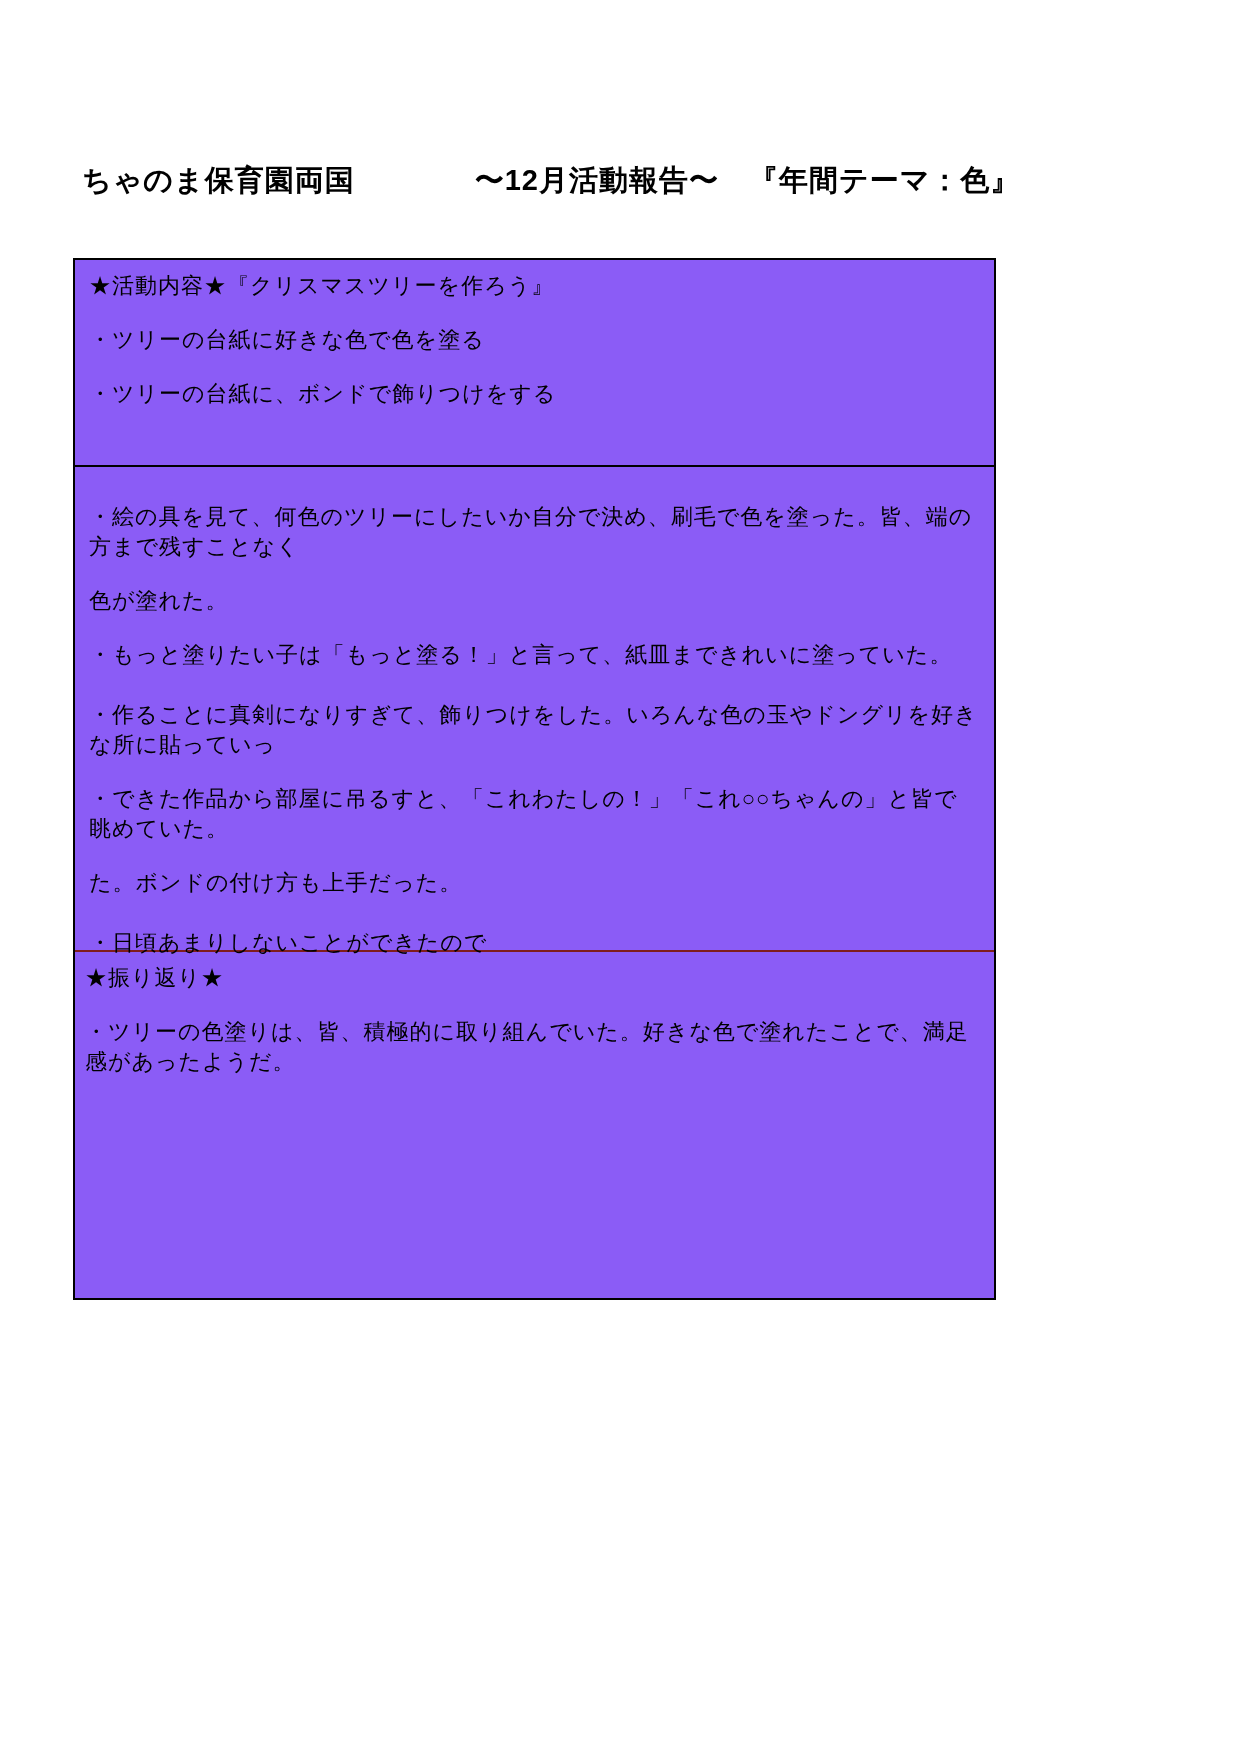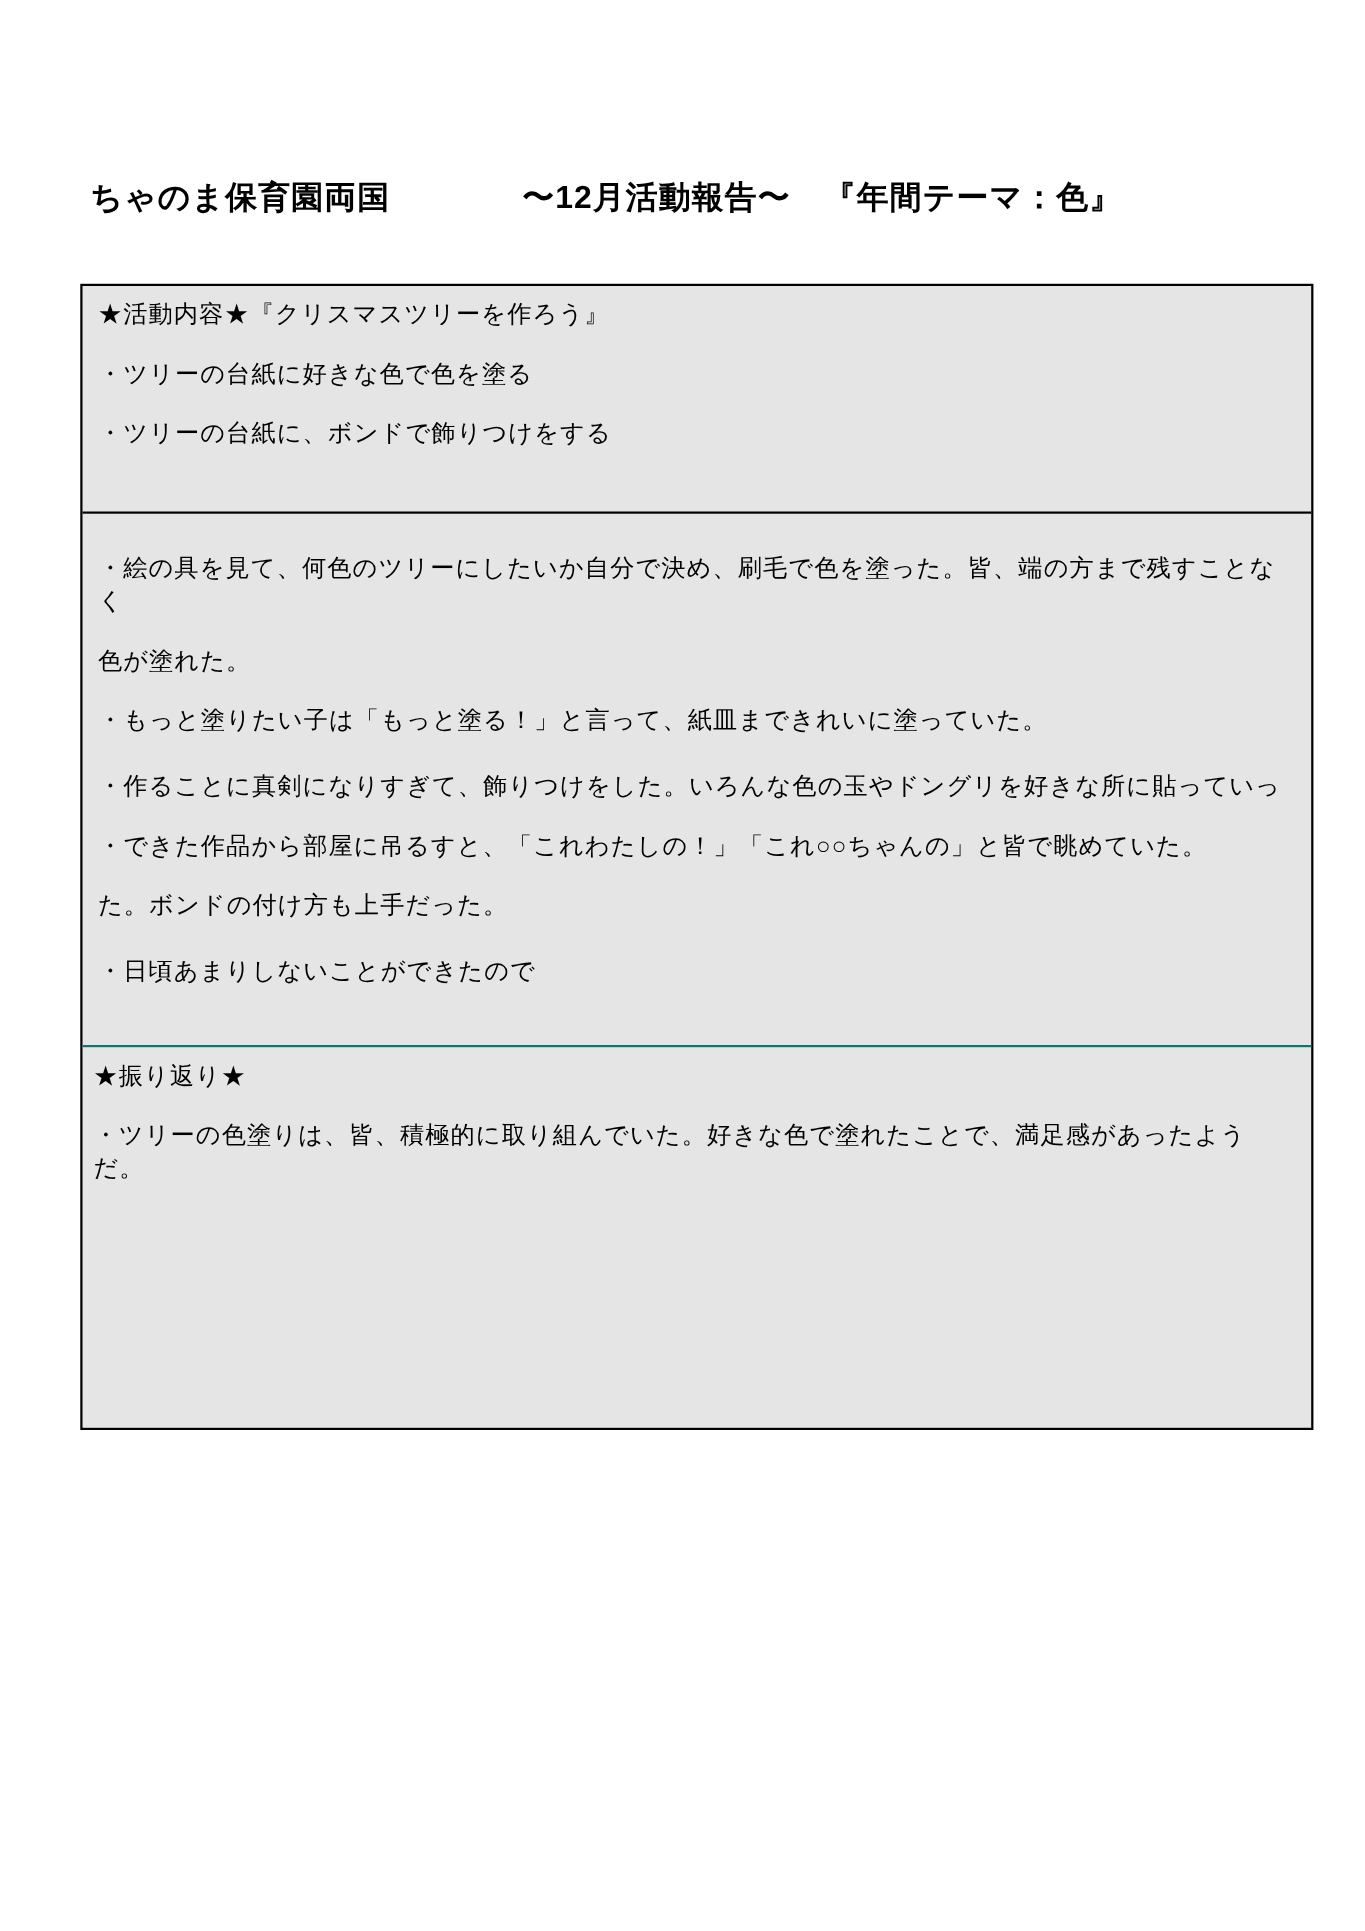--- a/index.html
+++ b/index.html
@@ -24,35 +24,35 @@
     font-size: 29px;
     font-weight: bold;
     letter-spacing: 1px;
     white-space: pre-wrap;
     line-height: 36px;
   }
   .report-table {
     position: absolute;
     left: 73px;
     top: 258px;
-    width: 1121px;
+    width: 923px;
     border: 2px solid #000000;
     box-sizing: border-box;
-    background: #e5e5e5;
+    background: #8b5cf6;
   }
   .row {
     box-sizing: border-box;
     padding: 11px 14px 0 14px;
     font-size: 22px;
     line-height: 30px;
     letter-spacing: 1px;
   }
   .row-1 { height: 205px; }
   .row-2 { height: 485px; border-top: 2px solid #000000; }
-  .row-3 { height: 348px; border-top: 2px solid #0f766e; padding-left: 10px; }
+  .row-3 { height: 348px; border-top: 2px solid #7f1d1d; padding-left: 10px; }
   .sec-header { margin: 0; font-weight: normal; }
   .para { margin: 24px 0 0 0; padding: 0; }
   .para + .para { margin-top: 30px; }
   .row-1 .para { margin-top: 16px; }
   .row-1 .para + .para { margin-top: 18px; }
   .line { min-height: 30px; margin-top: 24px; }
 </style>
 </head>
 <body>
 

